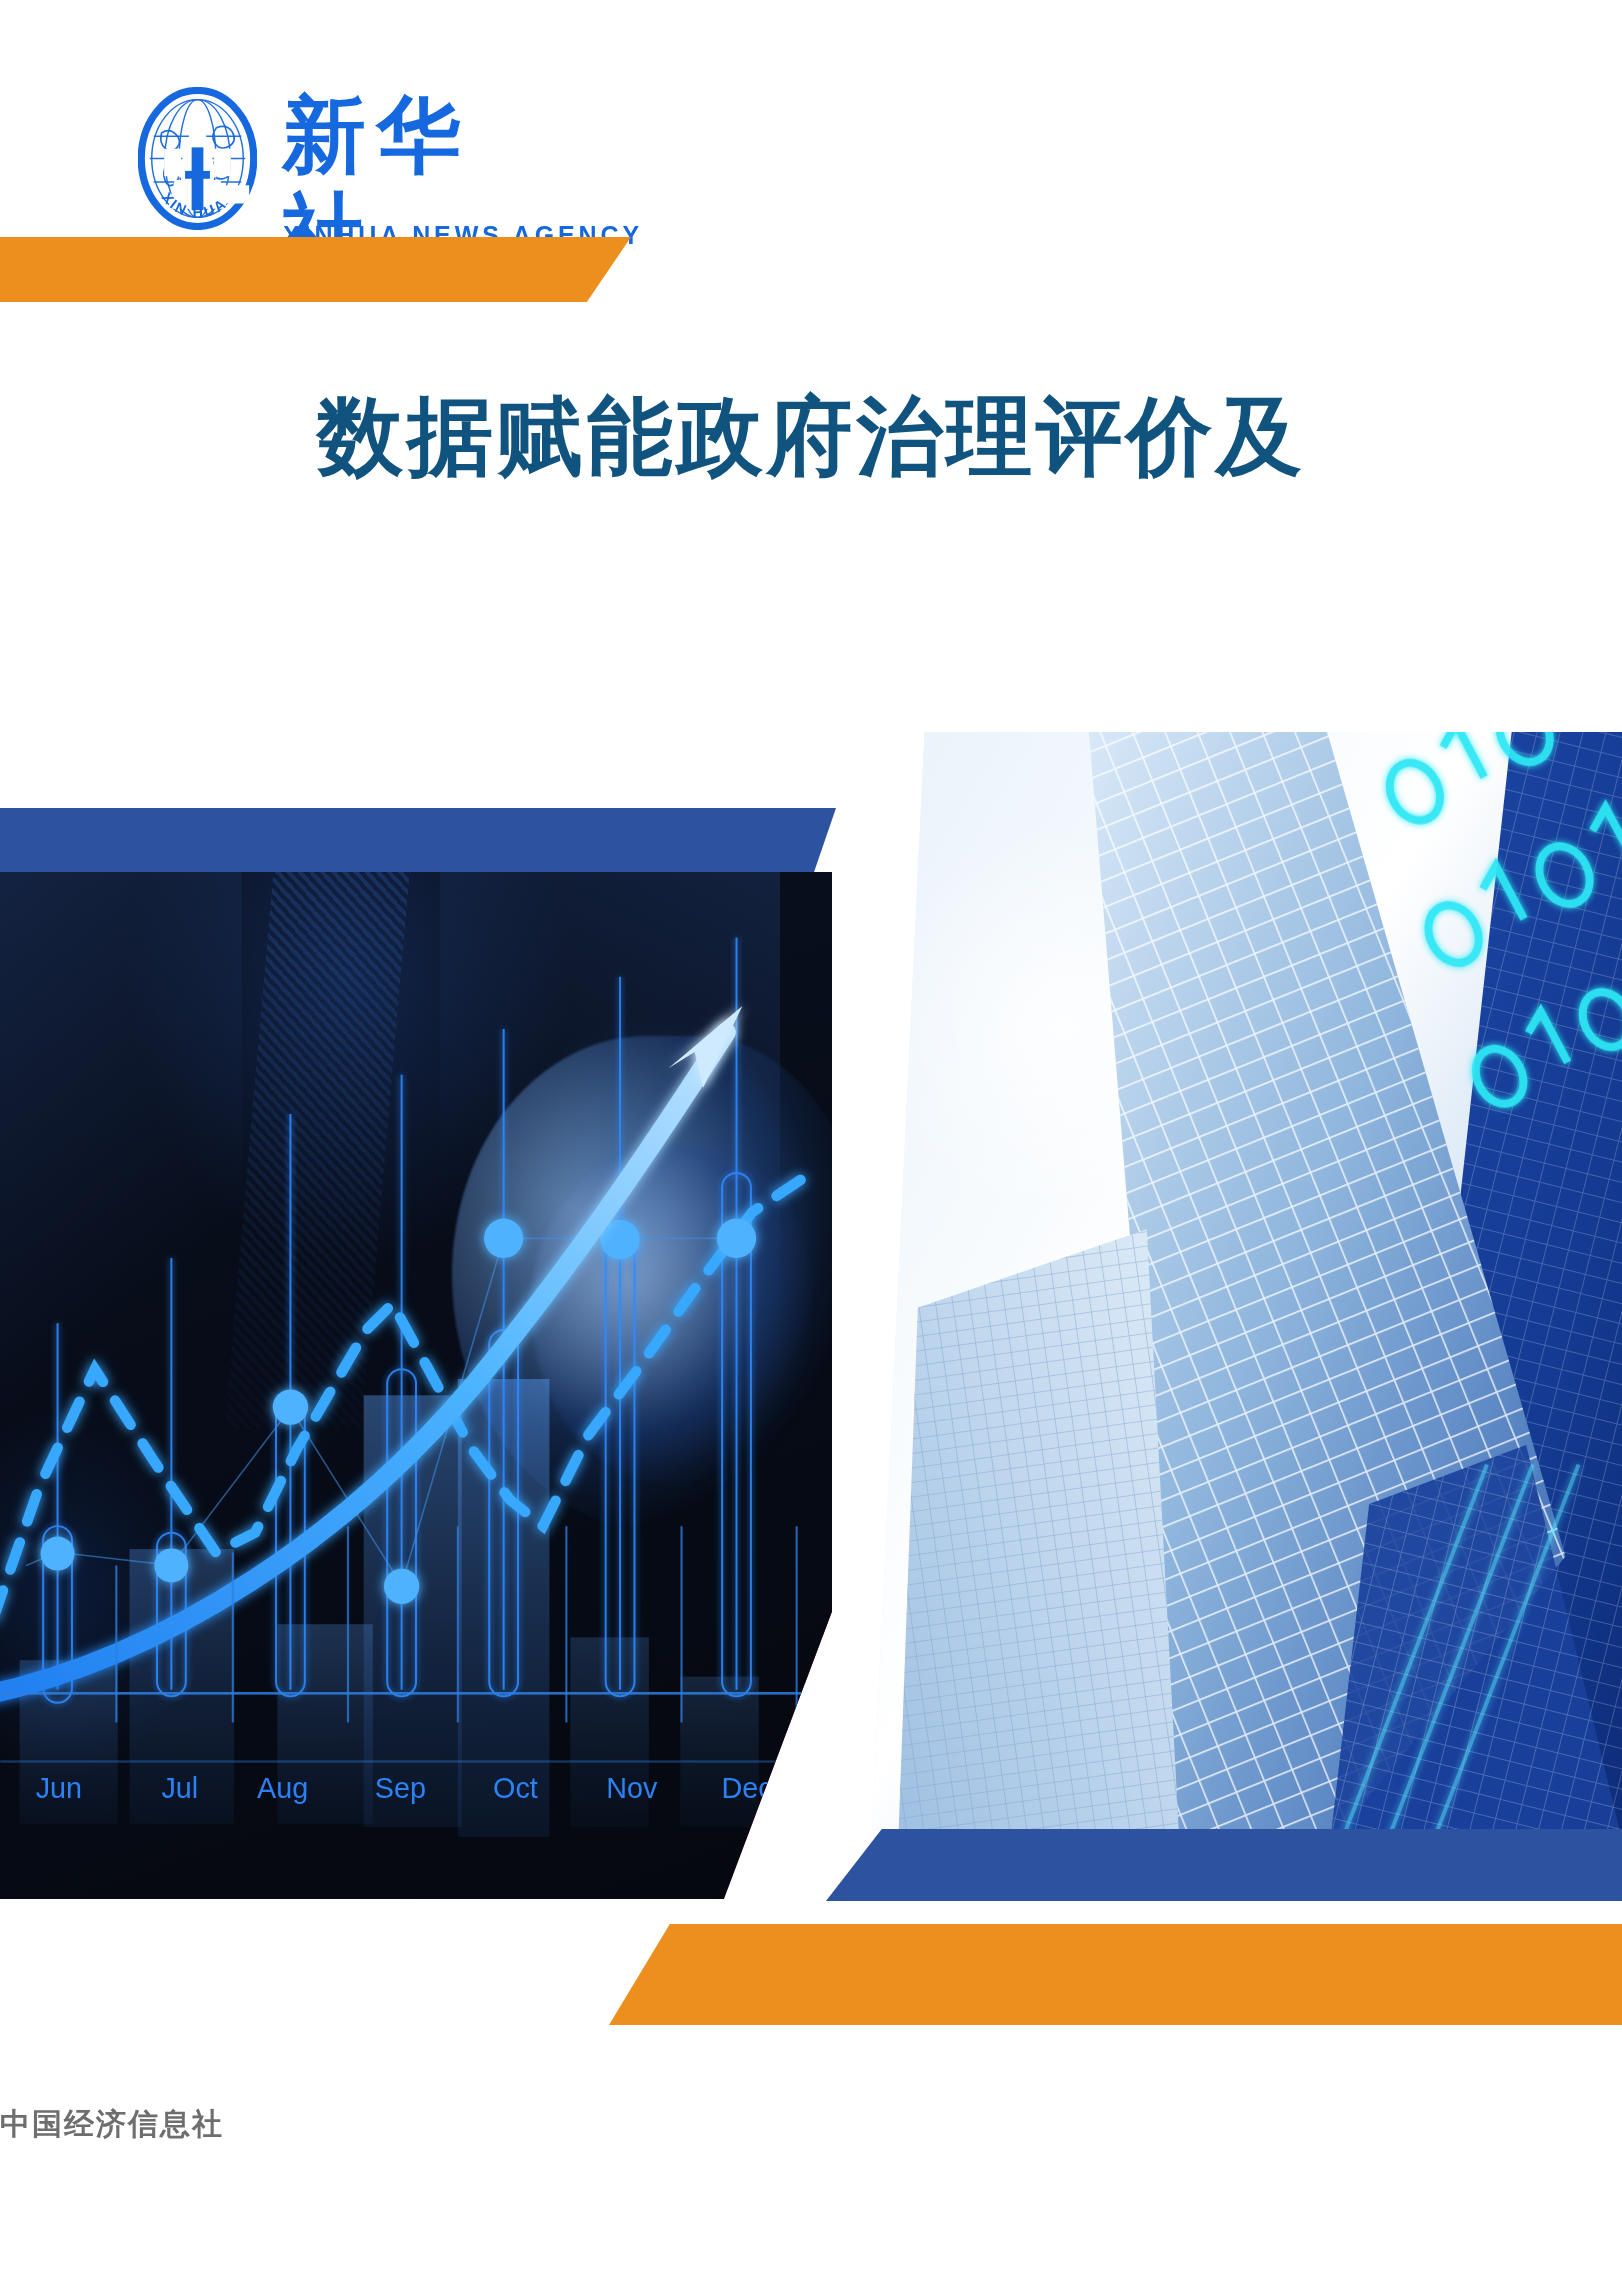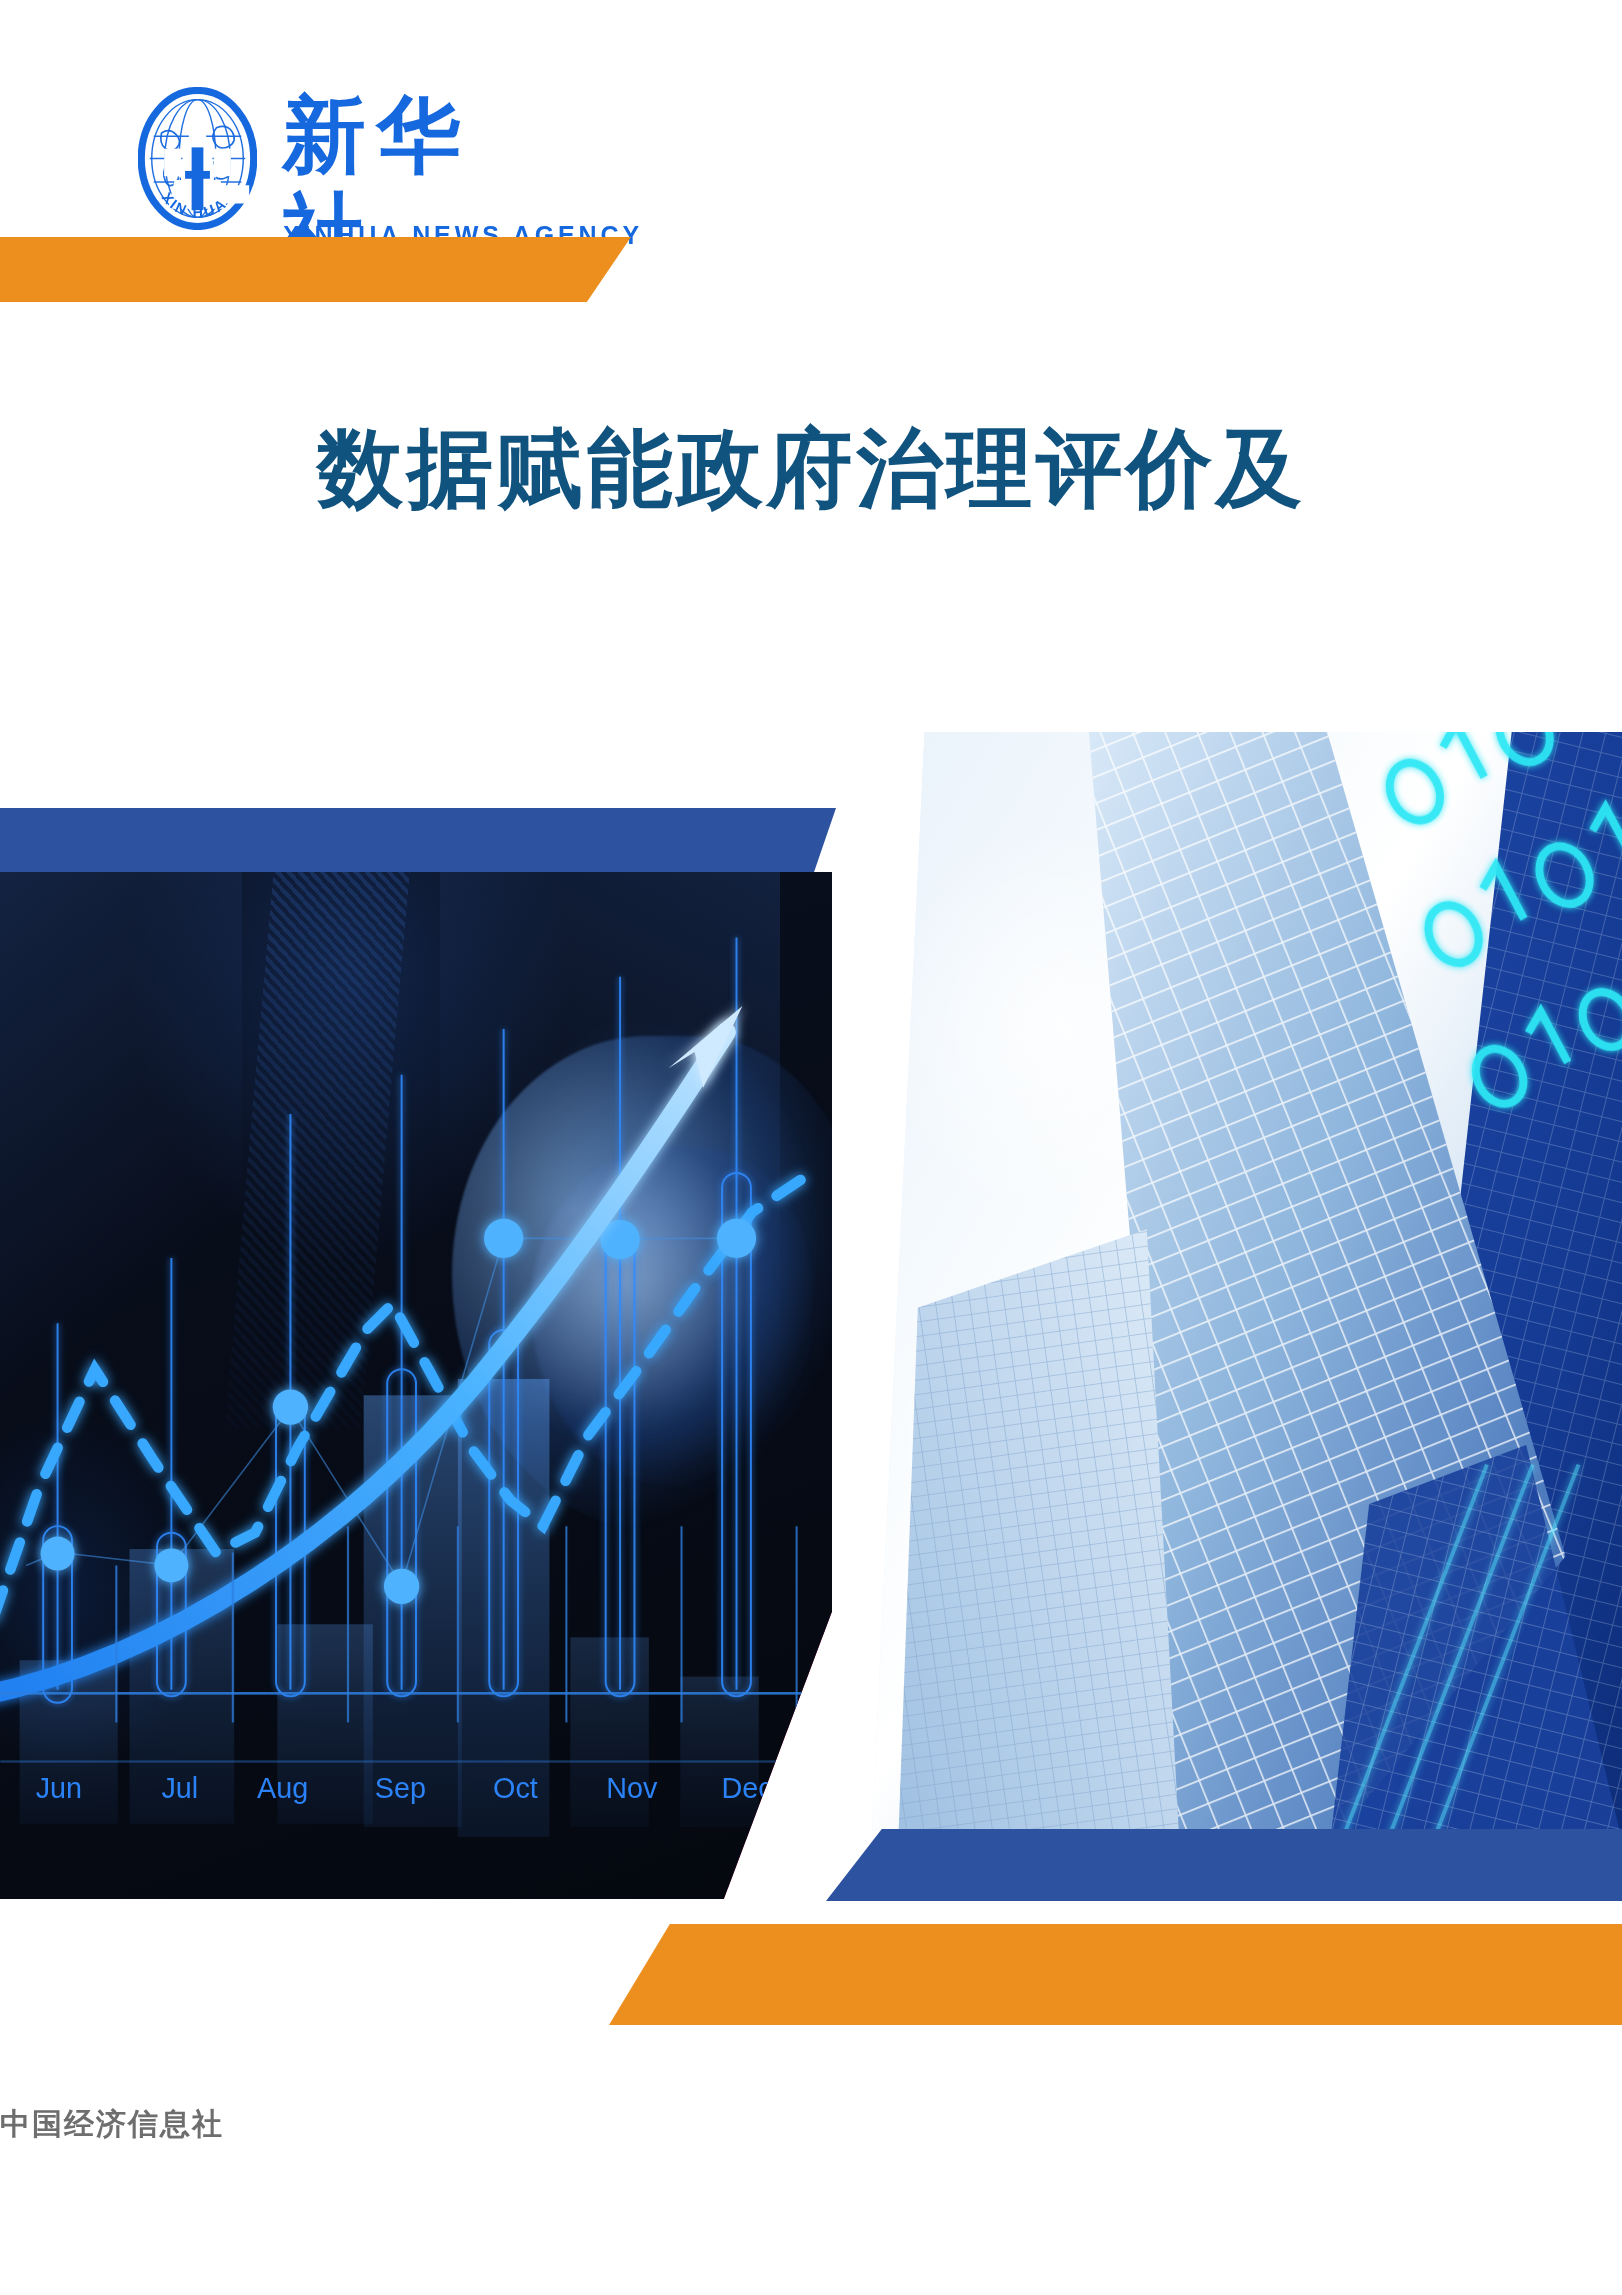--- a/index.html
+++ b/index.html
@@ -14,21 +14,21 @@
   .logo-en{position:absolute;left:152px;top:159px;font-size:25px;letter-spacing:3.9px;
            color:#1668de;font-weight:700;font-family:"Liberation Sans",sans-serif;
            white-space:nowrap;}
 
   
   .orange-top{position:absolute;left:0;top:237px;width:631px;height:65px;
     background:#ED8F1E;
     clip-path:polygon(0 0, 100% 0, 93% 100%, 0 100%);}
 
   
-  .title{position:absolute;left:0;top:409px;width:1623px;text-align:center;
+  .title{position:absolute;left:0;top:377px;width:1623px;text-align:center;
          color:#11537F;font-weight:700;
          font-family:"DejaVu Sans","Liberation Sans",sans-serif;}
   .title-line{font-size:86px;line-height:1.38;letter-spacing:3.9px;
               display:block;white-space:nowrap;}
 
   
   .blue-bar-top{position:absolute;left:0;top:808px;width:836px;height:268px;
     background:#2D52A0;
     clip-path:polygon(0 0, 100% 0, 89% 100%, 0 100%);}
 

